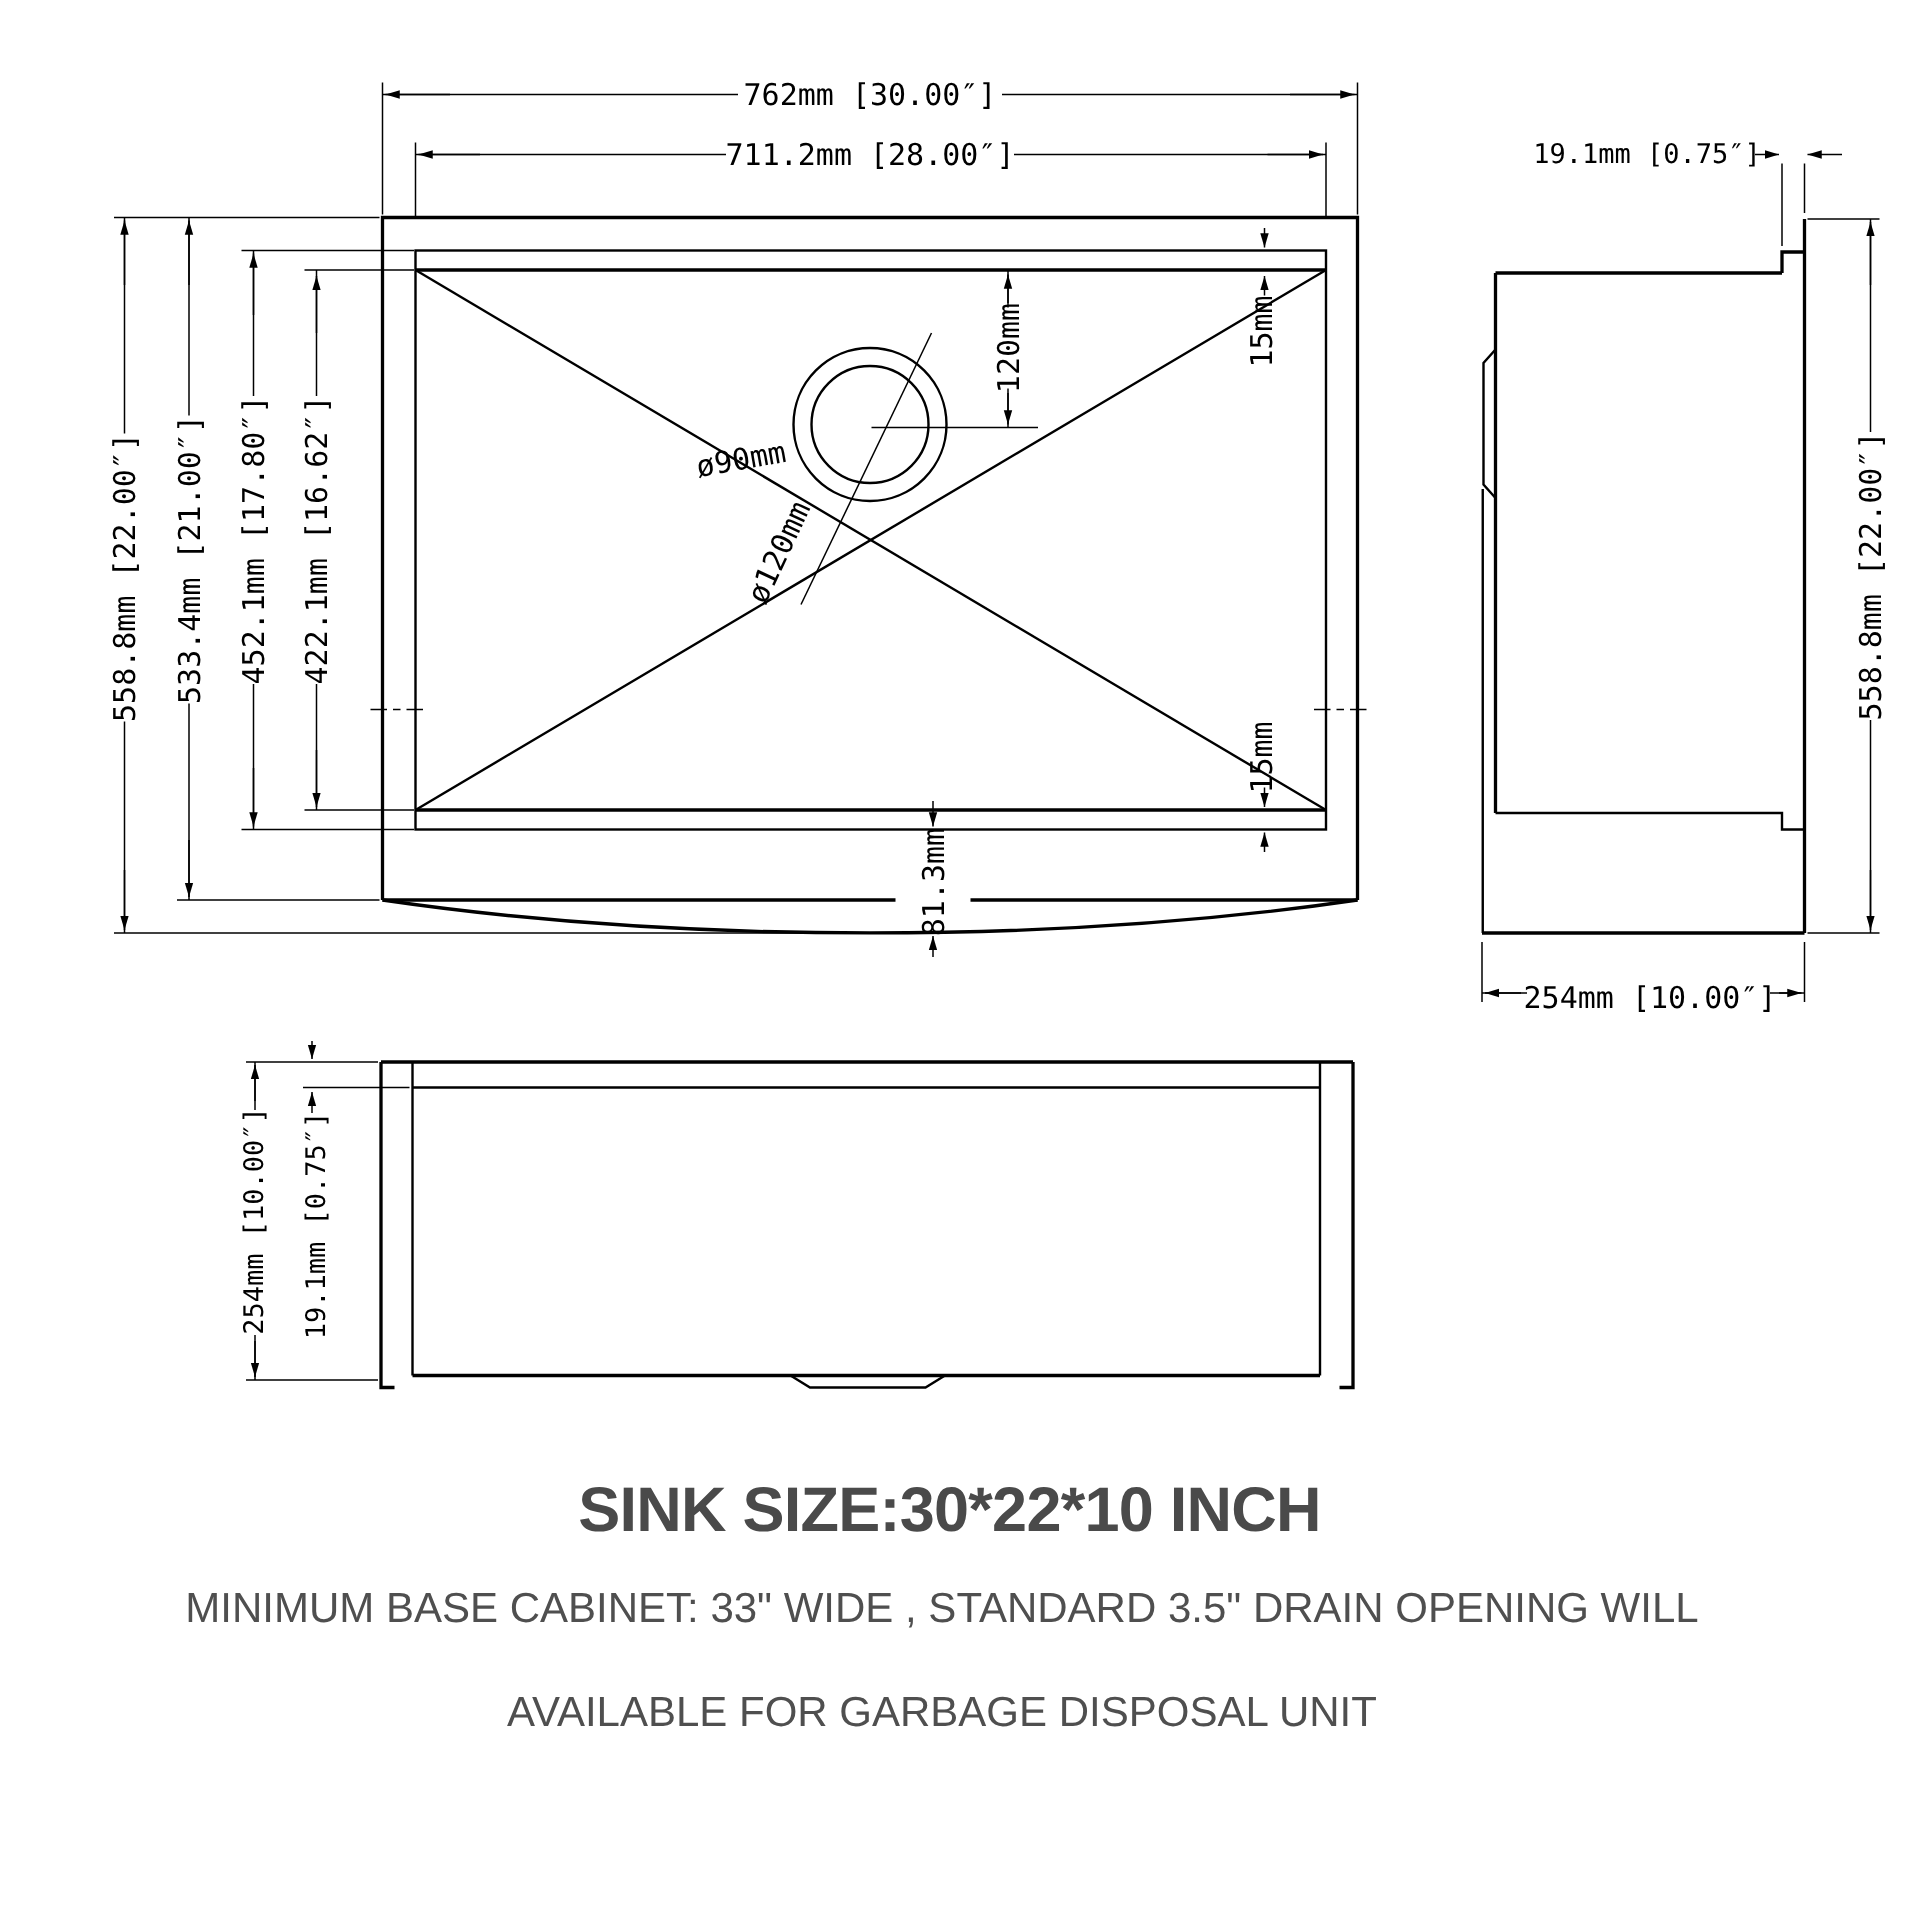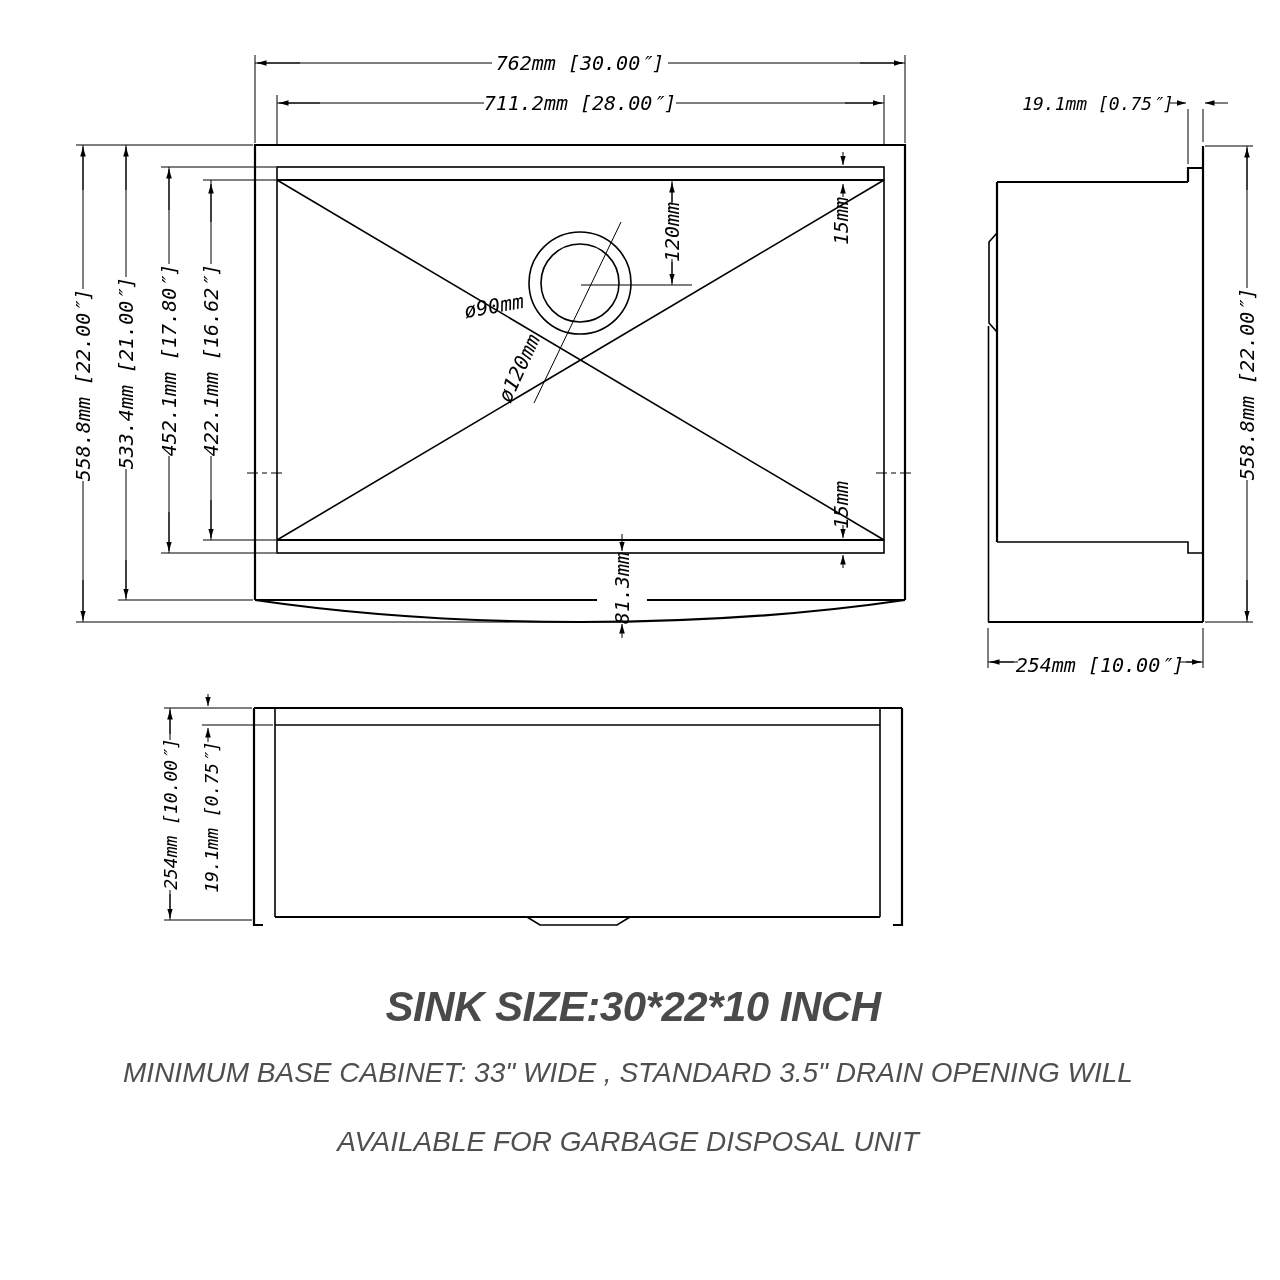--- a/index.html
+++ b/index.html
@@ -1,16 +1,16 @@
 <!DOCTYPE html>
 <html><head>
 <meta charset="utf-8">
 <style>
   html,body{margin:0;padding:0;background:#ffffff;}
-  .stage{width:1280px;height:1280px;background:#fff;position:relative;font-style:italic;}
+  .stage{width:1280px;height:1280px;background:#fff;position:relative;}
   svg{display:block;}
   .dimtext{font-family:"DejaVu Sans Mono","Liberation Mono",monospace;font-size:20px;fill:#000;}
   .dimtext-sm{font-family:"DejaVu Sans Mono","Liberation Mono",monospace;font-size:18px;fill:#000;}
   .note-title{font-family:"Liberation Sans","DejaVu Sans",sans-serif;font-size:42px;font-weight:bold;fill:#4a4a4a;letter-spacing:-0.5px;}
   .note-line{font-family:"Liberation Sans","DejaVu Sans",sans-serif;font-size:28px;fill:#4f4f4f;}
   .ol{stroke:#000;stroke-width:2.2;fill:none;}
   .ml{stroke:#000;stroke-width:1.6;fill:none;}
   .dl{stroke:#000;stroke-width:1;fill:none;}
 </style>
 </head>

